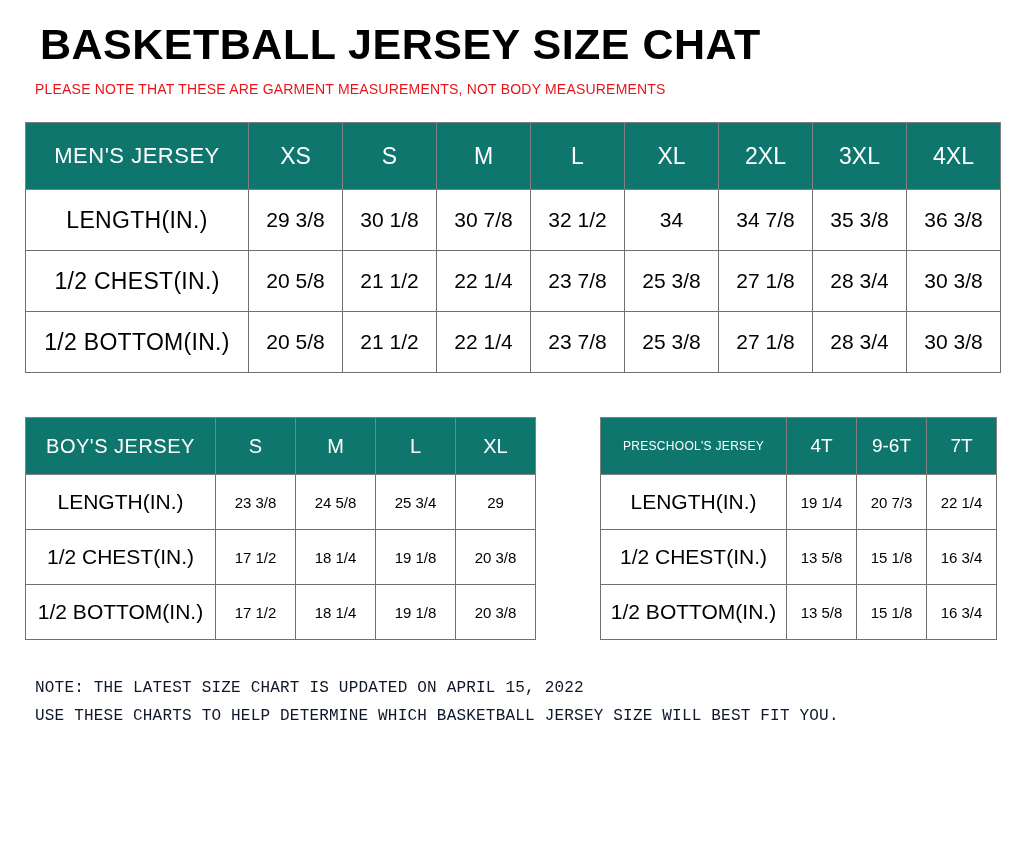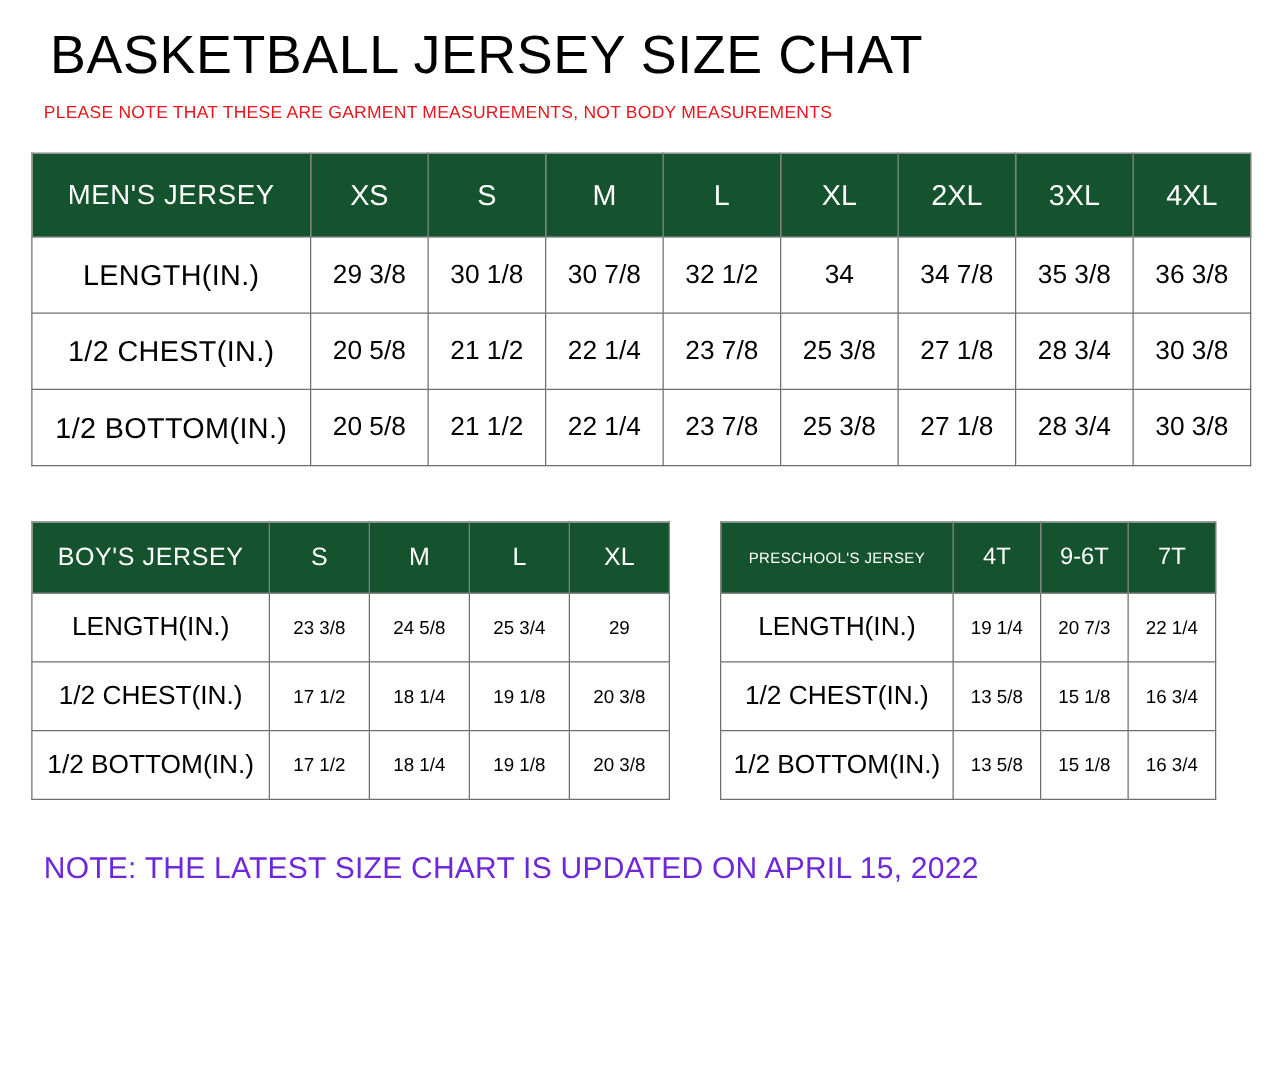--- a/index.html
+++ b/index.html
@@ -17,21 +17,21 @@
   }
   .page {
     position: relative;
     width: 1024px;
     height: 859px;
     box-sizing: border-box;
     padding: 0 30px;
   }
   .title {
     font-size: 43px;
-    font-weight: normal;
+    font-weight: bold;
     letter-spacing: 0.5px;
     margin: 22px 0 0 10px;
     line-height: 1.05;
     white-space: nowrap;
   }
   .note-top {
     color: #e8151c;
     font-size: 14px;
     line-height: 1.5;
     margin: 12px 0 0 5px;
@@ -44,21 +44,21 @@
     table-layout: fixed;
   }
   table td, table th {
     border: 1px solid #6f6f6f;
     text-align: center;
     vertical-align: middle;
     font-weight: normal;
     background: #ffffff;
   }
   thead td, thead th {
-    background: #14532d;
+    background: #0f766e;
     color: #ffffff;
     border-color: #808080;
   }
 
   
   #mens-table {
     margin: 22px 0 0 -5px;
     width: 975px;
   }
   #mens-table thead td {
@@ -73,21 +73,21 @@
     height: 58px;
     font-size: 21px;
   }
   #mens-table tbody td.row-label {
     font-size: 23px;
     letter-spacing: 0.3px;
   }
 
   .lower {
     display: flex;
-    gap: 40px;
+    gap: 64px;
     margin: 44px 0 12px -5px;
   }
 
   
   #boys-table {
     width: 510px;
   }
   #boys-table thead td {
     height: 54px;
     font-size: 20px;
@@ -119,24 +119,25 @@
   #preschool-table tbody td {
     height: 52px;
     font-size: 15px;
   }
   #preschool-table tbody td.row-label {
     font-size: 21px;
   }
 
   .notes-bottom {
     margin: 34px 0 0 5px;
-    color: #6d28d9;
-    font-size: 24px;
+    color: #0f172a;
+    font-size: 16px;
     line-height: 1.75;
     letter-spacing: 0.2px;
+    font-family: Liberation Mono, monospace;
   }
 </style>
 </head>
 <body>
 
 <div class="page">
 
   <div class="title">BASKETBALL JERSEY SIZE CHAT</div>
 
   <div class="note-top">PLEASE NOTE THAT THESE ARE GARMENT MEASUREMENTS, NOT BODY MEASUREMENTS</div>
@@ -281,15 +282,16 @@
           <td>15 1/8</td>
           <td>16 3/4</td>
         </tr>
       </tbody>
     </table>
 
   </div>
 
   <div class="notes-bottom">
     <div>NOTE: THE LATEST SIZE CHART IS UPDATED ON APRIL 15, 2022</div>
+    <div>USE THESE CHARTS TO HELP DETERMINE WHICH  BASKETBALL JERSEY  SIZE WILL BEST FIT YOU.</div>
   </div>
 
 </div>
 
 </body></html>

